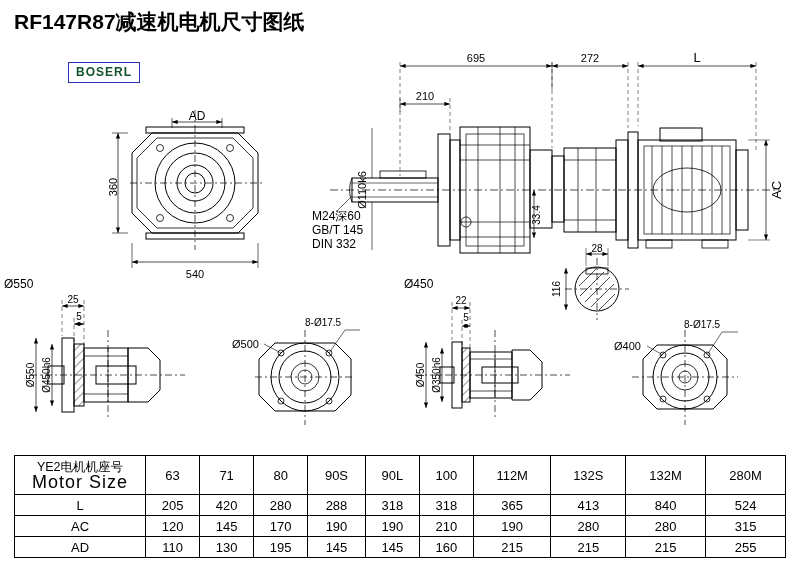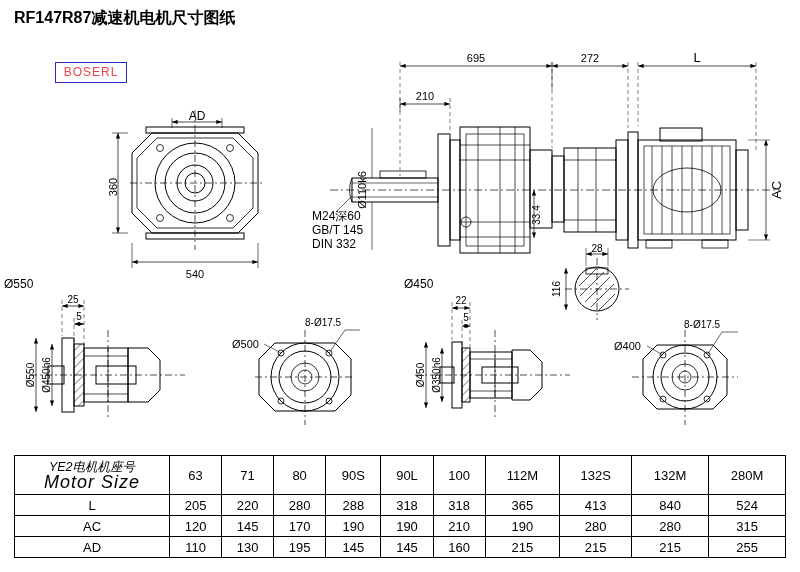--- a/index.html
+++ b/index.html
@@ -17,35 +17,35 @@
   }
   #page {
     position: relative;
     width: 800px;
     height: 572px;
   }
   .title {
     position: absolute;
     left: 14px;
     top: 8px;
-    font-size: 16px;
+    font-size: 21px;
     font-weight: bold;
     letter-spacing: 0px;
     white-space: nowrap;
   }
   .logo-box {
     position: absolute;
-    left: 55px;
+    left: 68px;
     top: 62px;
     width: 70px;
     height: 19px;
     border: 1px solid #2b2bbf;
-    color: #ef4444;
+    color: #14532d;
     font-size: 12px;
-    font-weight: normal;
+    font-weight: bold;
     text-align: center;
     line-height: 19px;
     letter-spacing: 1px;
     background: #fff;
     z-index: 5;
   }
   svg.drawing {
     position: absolute;
     left: 0;
     top: 0;
@@ -63,22 +63,21 @@
     border: 1px solid #000;
     text-align: center;
     height: 20px;
     padding: 0;
     font-family: "Liberation Sans", sans-serif;
   }
   table.spec td.headcell {
     width: 130px;
     font-size: 12px;
     line-height: 15px;
-    padding: 2px 12px;
-    font-style: italic;
+    padding: 2px 0;
   }
   table.spec td.headcell .cn {
     display: block;
     font-size: 12.5px;
   }
   table.spec td.headcell .en {
     display: block;
     font-size: 18px;
     letter-spacing: 1px;
   }
@@ -415,21 +414,21 @@
         <td class="val">90L</td>
         <td class="val">100</td>
         <td class="val">112M</td>
         <td class="val">132S</td>
         <td class="val">132M</td>
         <td class="val">280M</td>
       </tr>
       <tr>
         <td class="rowlabel">L</td>
         <td class="val">205</td>
-        <td class="val">220</td>
+        <td class="val">420</td>
         <td class="val">280</td>
         <td class="val">288</td>
         <td class="val">318</td>
         <td class="val">318</td>
         <td class="val">365</td>
         <td class="val">413</td>
         <td class="val">840</td>
         <td class="val">524</td>
       </tr>
       <tr>

